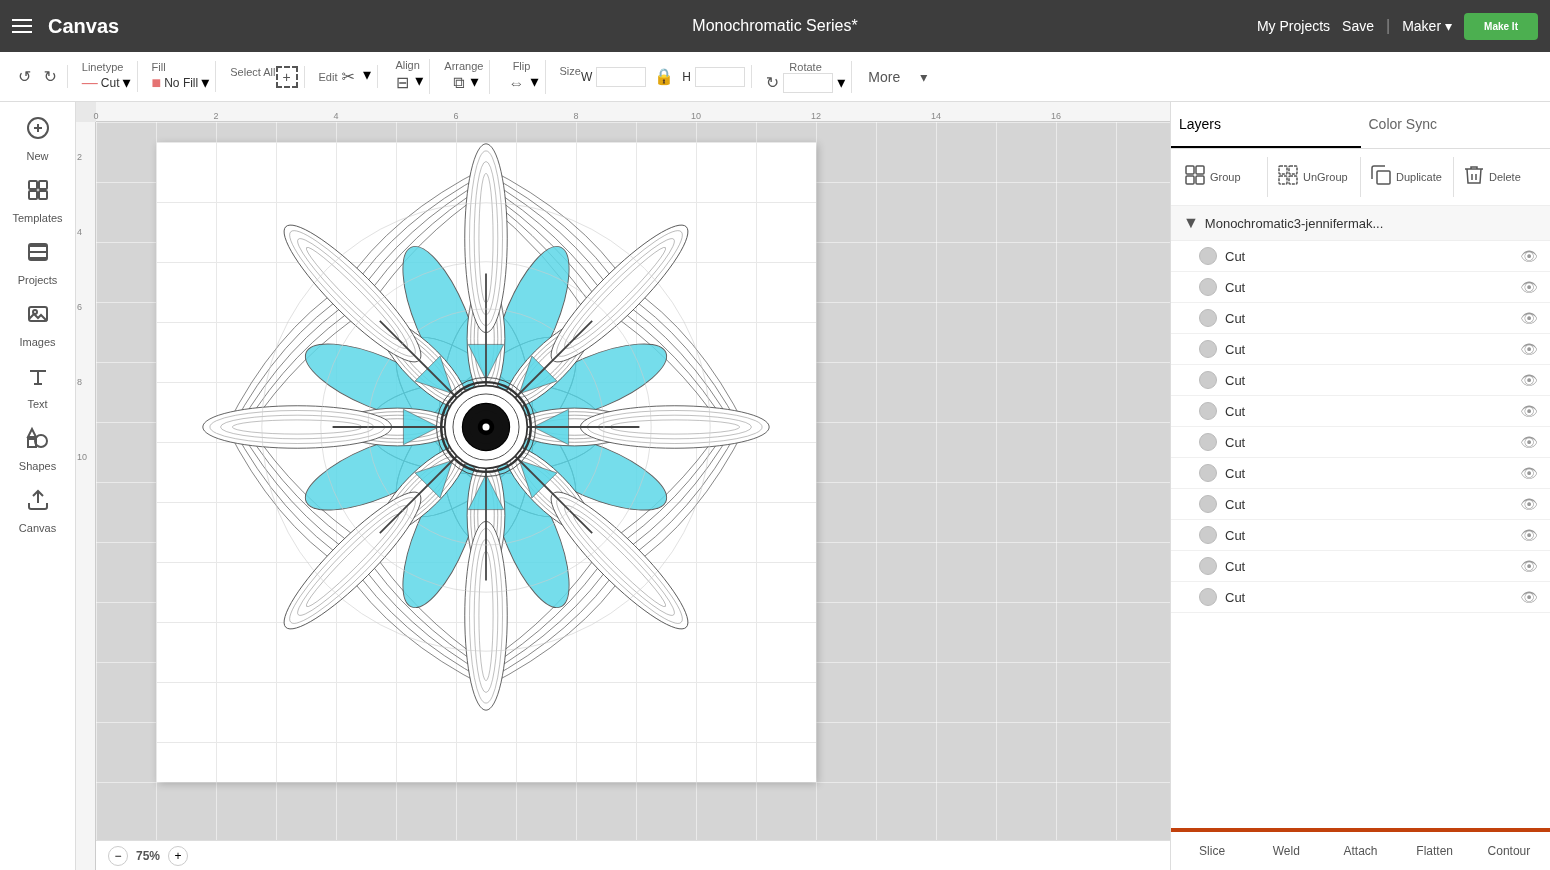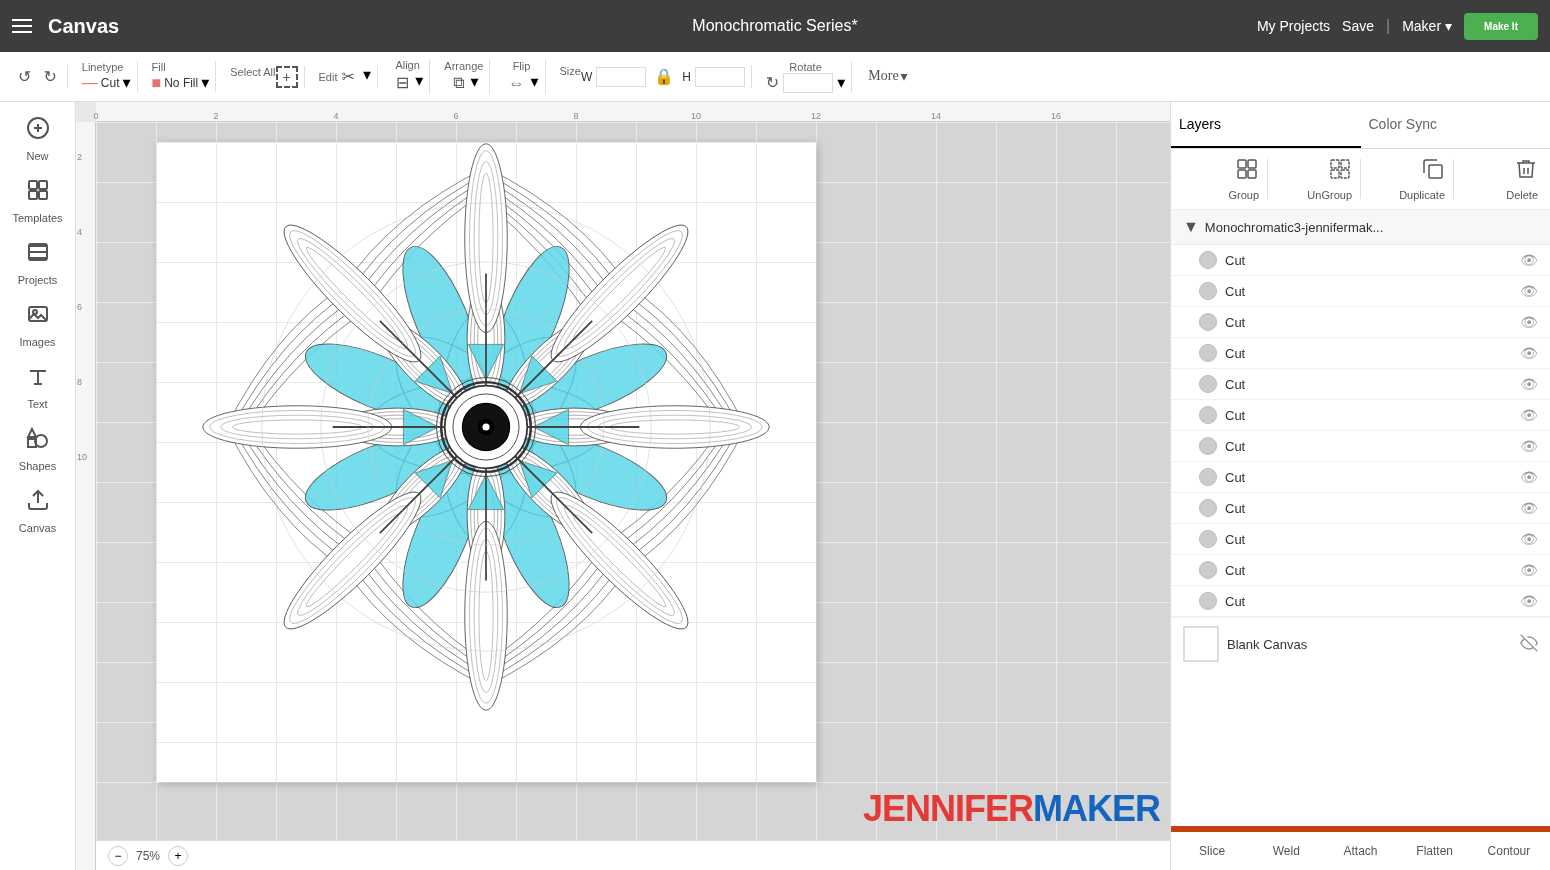--- a/index.html
+++ b/index.html
@@ -64,41 +64,41 @@
     }
     .ruler-tick { position: absolute; bottom: 0; font-size: 9px; color: #888; transform: translateX(-50%); }
 
     
     #zoom-bar {
       position: absolute; bottom: 0; left: 20px; right: 0; height: 30px;
       background: #fff; border-top: 1px solid #ddd;
       display: flex; align-items: center; padding: 0 12px; gap: 8px;
     }
     .zoom-btn { background: transparent; border: 1px solid #ccc; border-radius: 50%; width: 20px; height: 20px; cursor: pointer; font-size: 12px; display: flex; align-items: center; justify-content: center; }
-    .zoom-level { font-size: 12px; color: #555; }
+    .zoom-level { font-size: 12px; color: #555; font-weight: bold; }
 
     
     #right-panel {
       width: 380px; background: #fff; border-left: 1px solid #ddd;
       display: flex; flex-direction: column;
     }
     #panel-tabs {
       display: flex; border-bottom: 1px solid #ddd;
     }
     .panel-tab {
       flex: 1; padding: 14px 8px; font-size: 14px; font-weight: 400;
       cursor: pointer; color: #666;
     }
     .panel-tab.active { color: #000; border-bottom: 2px solid #000; }
 
     
     #panel-toolbar {
       display: flex; align-items: center; padding: 8px 12px; border-bottom: 1px solid #eee; gap: 8px;
     }
-    .panel-tool { display: flex; flex-direction: column; align-items: flex-end; gap: 3px; cursor: pointer; flex: 1; }
+    .panel-tool { display: flex; align-items: center; gap: 3px; cursor: pointer; flex: 1; }
     .panel-tool .pt-icon { font-size: 18px; color: #555; }
     .panel-tool .pt-label { font-size: 11px; color: #555; }
     .panel-tool-divider { width: 1px; height: 40px; background: #e0e0e0; }
 
     
     #layers-list { flex: 1; overflow-y: auto; }
     .layer-header {
       display: flex; align-items: center; padding: 8px 12px; background: #f7f7f7;
       border-bottom: 1px solid #eee; cursor: pointer;
     }
@@ -115,21 +115,21 @@
     
     .blank-canvas-row {
       display: flex; align-items: center; padding: 8px 12px; border-top: 1px solid #eee; gap: 8px;
     }
     .blank-canvas-swatch { width: 36px; height: 36px; border: 2px solid #ddd; background: #fff; }
     .blank-canvas-name { font-size: 13px; color: #333; flex: 1; }
     .layer-eye-slash { color: #999; cursor: pointer; font-size: 14px; }
 
     
     #panel-ops {
-      display: flex; border-top: 6px solid #c2410c; padding: 8px 4px;
+      display: flex; border-top: 4px solid #c2410c; padding: 8px 4px;
     }
     .panel-op { flex: 1; text-align: center; font-size: 12px; color: #555; cursor: pointer; padding: 4px; }
 
     
     #grid-canvas {
       position: absolute; top: 20px; left: 20px; right: 0; bottom: 30px;
       background-color: #d5d5d5;
       background-image:
         linear-gradient(rgba(255,255,255,0.5) 1px, transparent 1px),
         linear-gradient(90deg, rgba(255,255,255,0.5) 1px, transparent 1px);
@@ -139,21 +139,21 @@
     
     #watermark {
       position: absolute; bottom: 40px; right: 10px;
       font-size: 36px; font-weight: 900; letter-spacing: -1px;
       pointer-events: none; user-select: none;
     }
     .wm-jennifer { color: #e53935; }
     .wm-maker { color: #1565c0; }
 
     
-    .more-btn { display: flex; gap: 2px; cursor: pointer; background: transparent; border: none; font-size: 14px; color: #555; padding: 4px 8px; font-family: Liberation Serif, serif; }
+    .more-btn { display: flex; gap: 20px; cursor: pointer; background: transparent; border: none; font-size: 14px; color: #555; padding: 4px 8px; }
 
     
     .rotate-arrow { font-size: 16px; color: #555; }
   </style>
 </head>
 <body>
 
 <div id="topbar">
   <div class="hamburger">
     <span></span>
@@ -583,23 +583,20 @@
         </svg>
       </div>
     </div>
 
     <div id="zoom-bar">
       <button class="zoom-btn">−</button>
       <span class="zoom-level">75%</span>
       <button class="zoom-btn">+</button>
     </div>
 
-    <div id="watermark">
-      <span class="wm-jennifer">JENNIFER</span><span class="wm-maker">MAKER</span>
-    </div>
   </div>
 
   <div id="right-panel">
 
     <div id="panel-tabs">
       <div class="panel-tab active">Layers</div>
       <div class="panel-tab">Color Sync</div>
     </div>
 
     <div id="panel-toolbar">
@@ -715,31 +712,20 @@
         <div class="layer-circle" style="background:#cccccc;"></div>
         <span class="layer-name">Cut</span>
         <span class="layer-eye">👁</span>
       </div>
       <div class="layer-item">
         <div class="layer-circle" style="background:#cccccc;"></div>
         <span class="layer-name">Cut</span>
         <span class="layer-eye">👁</span>
       </div>
 
-      <div class="blank-canvas-row">
-        <div class="blank-canvas-swatch"></div>
-        <span class="blank-canvas-name">Blank Canvas</span>
-        <span class="layer-eye-slash">
-          <svg width="18" height="18" viewBox="0 0 24 24" fill="none" stroke="#999" stroke-width="2">
-            <path d="M17.94 17.94A10.07 10.07 0 0112 20c-7 0-11-8-11-8a18.45 18.45 0 015.06-5.94"></path>
-            <path d="M9.9 4.24A9.12 9.12 0 0112 4c7 0 11 8 11 8a18.5 18.5 0 01-2.16 3.19"></path>
-            <line x1="1" y1="1" x2="23" y2="23"></line>
-          </svg>
-        </span>
-      </div>
     </div>
 
     <div id="panel-ops">
       <div class="panel-op">Slice</div>
       <div class="panel-op">Weld</div>
       <div class="panel-op">Attach</div>
       <div class="panel-op">Flatten</div>
       <div class="panel-op">Contour</div>
     </div>
   </div>

